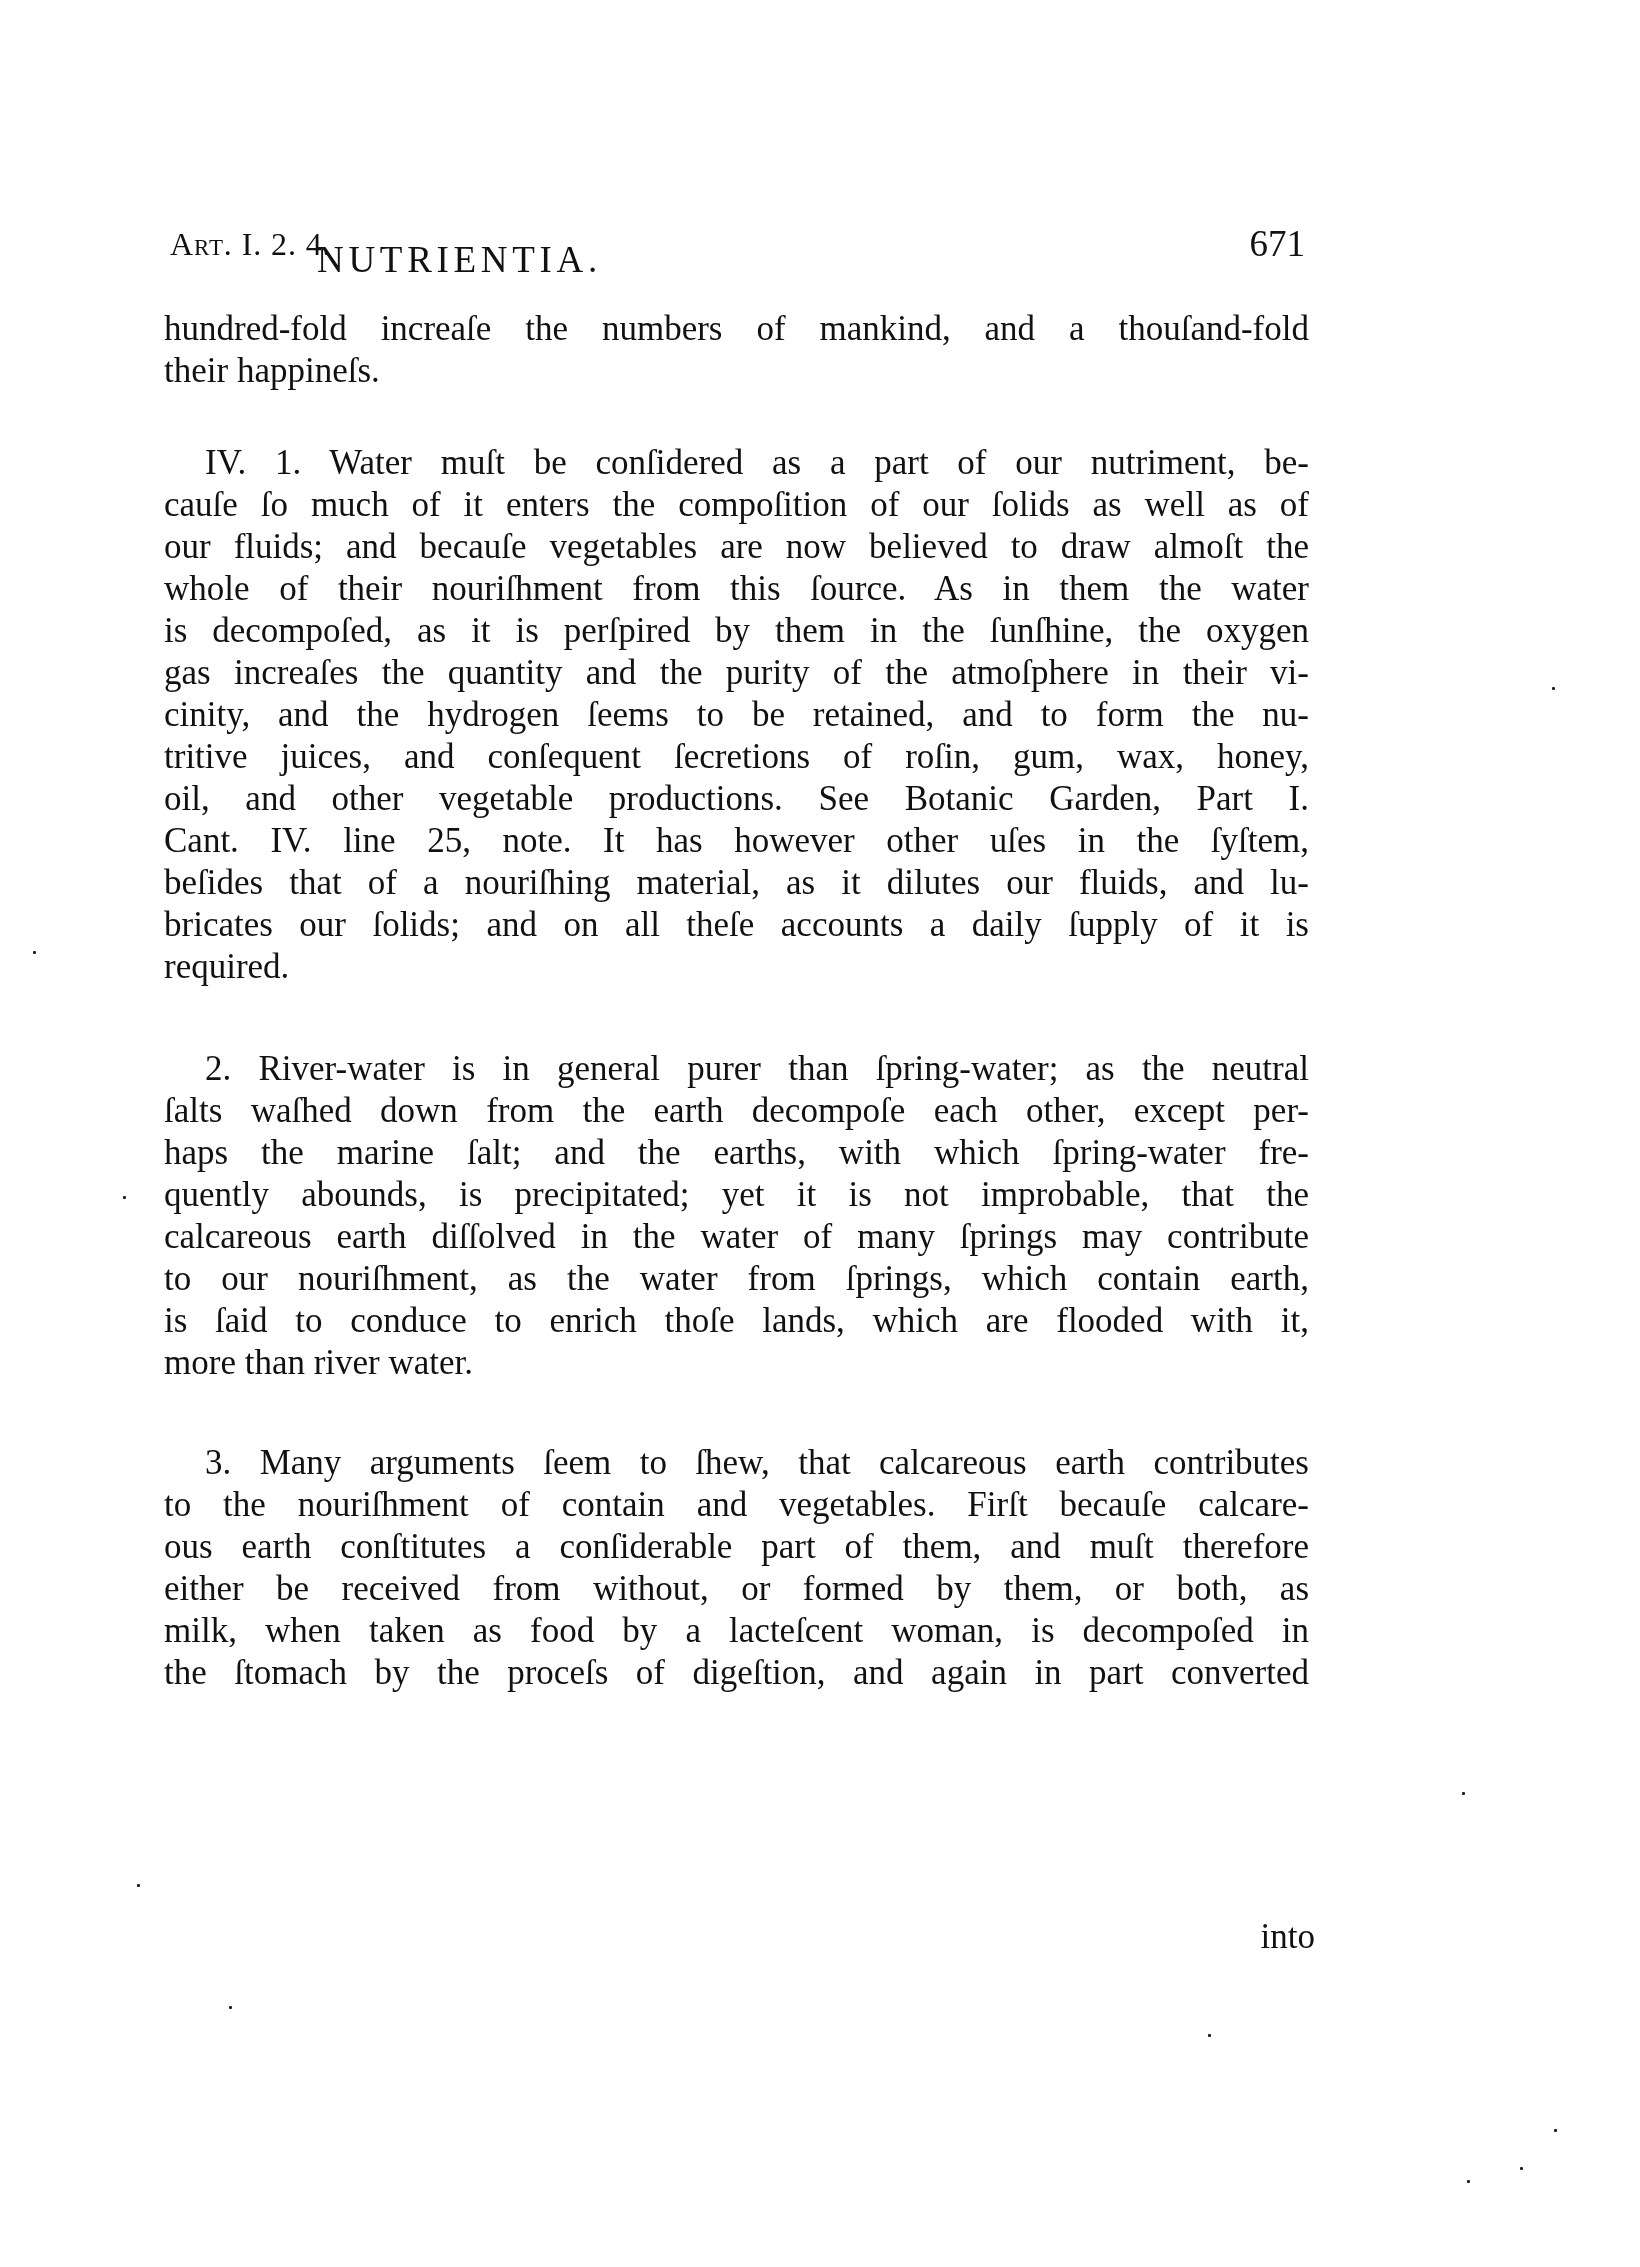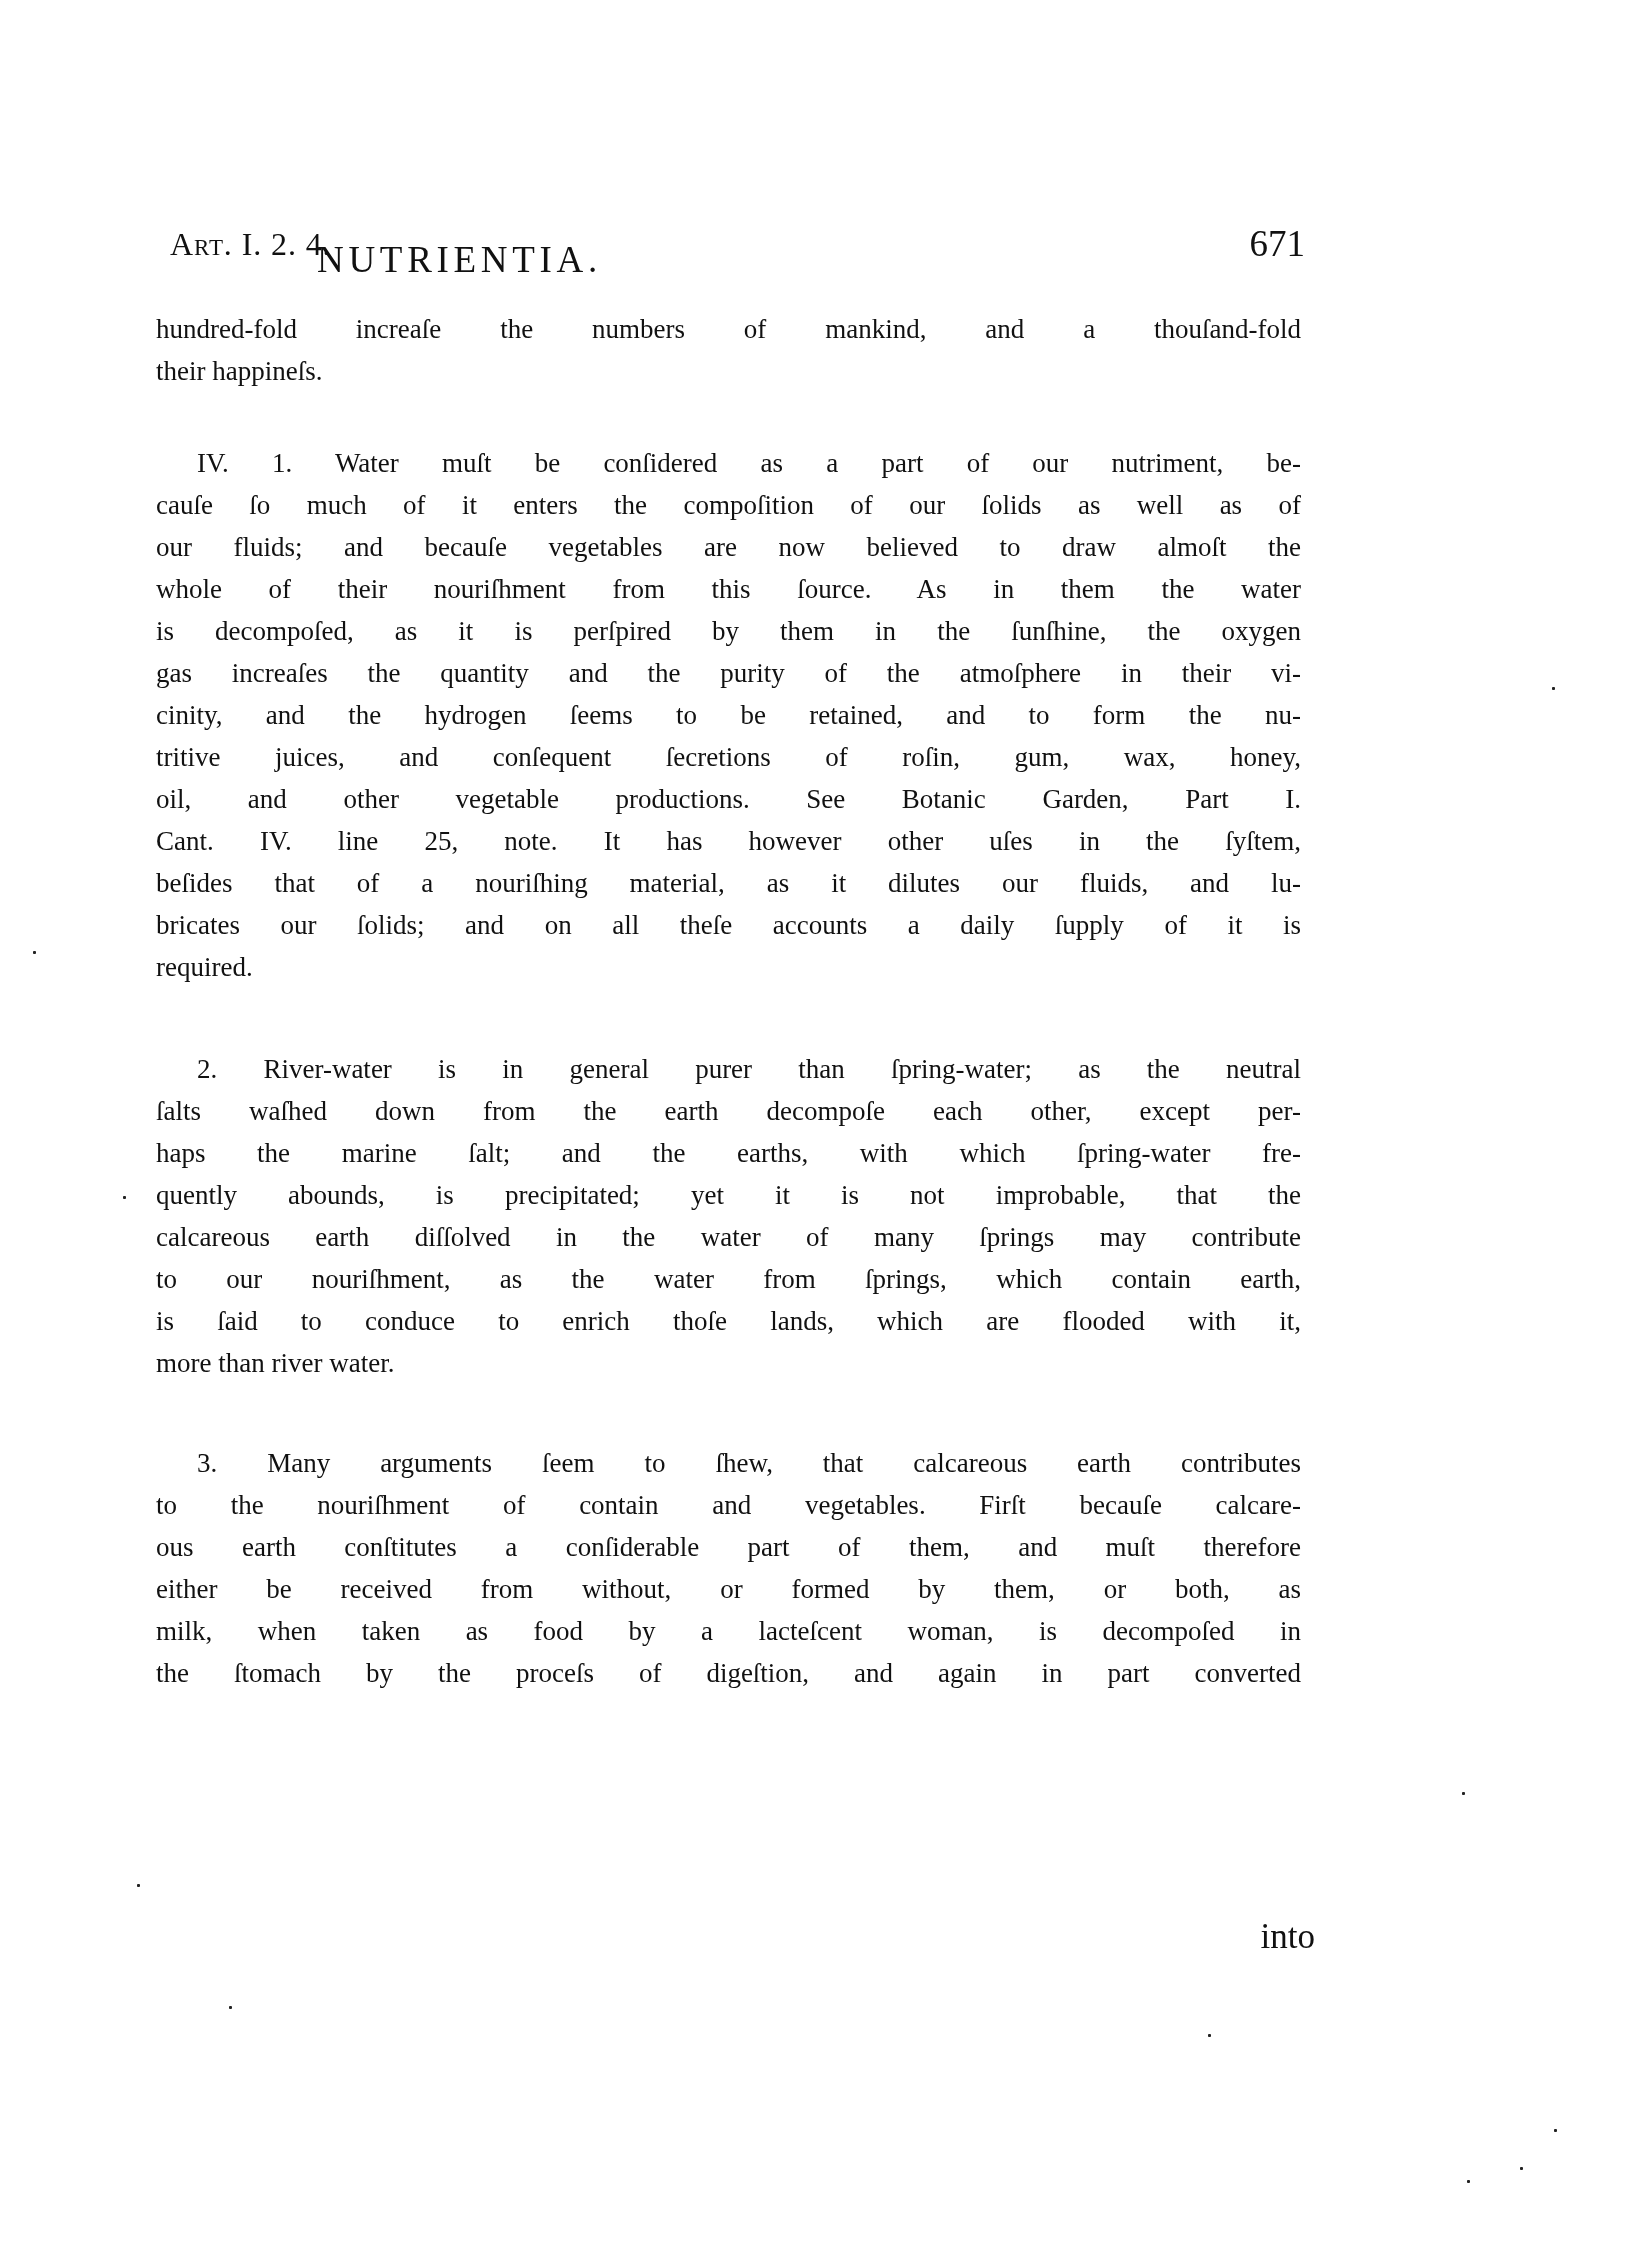--- a/index.html
+++ b/index.html
@@ -19,22 +19,22 @@
   .hdr-left .sc { font-size: 23px; }
   .hdr-title {
     position: absolute; left: 147px; top: 16px;
     font-family: "Liberation Serif", serif; font-size: 37px; letter-spacing: 4.7px;
   }
   .hdr-page {
     position: absolute; right: 8px; top: 0;
     font-family: "Liberation Serif", serif; font-size: 37px;
   }
   .body {
-    position: absolute; left: 156px; top: 308px; width: 1145px;
-    font-family: "Liberation Serif", serif; font-size: 27px; line-height: 42px;
+    position: absolute; left: 164px; top: 308px; width: 1145px;
+    font-family: "Liberation Serif", serif; font-size: 35px; line-height: 42px;
   }
   .line {
     display: block; white-space: nowrap; text-align: justify;
     text-align-last: justify; height: 42px; overflow: visible;
   }
   .line.last { text-align-last: left; }
   .line.indent { padding-left: 41px; }
   .para { margin: 0; }
   .gap1 { height: 50px; }
   .gap2 { height: 60px; }

